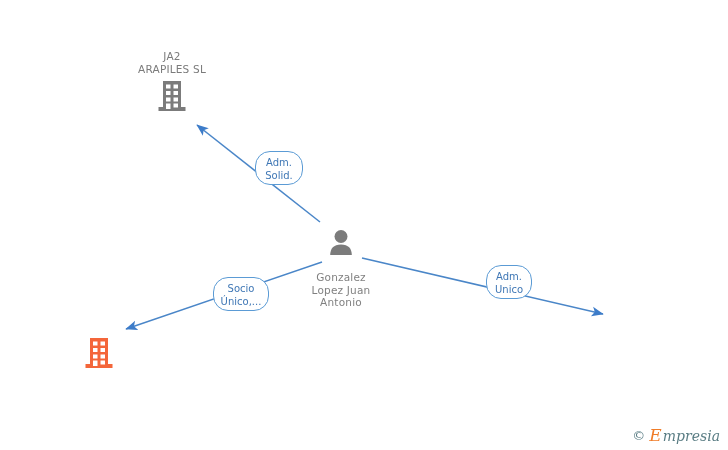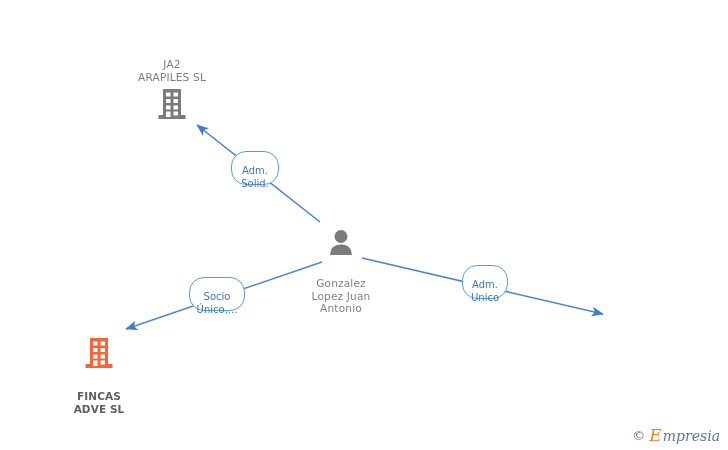--- a/index.html
+++ b/index.html
@@ -33,56 +33,57 @@
     margin-left: -60px;
     text-align: center;
     z-index: 3;
   }
   .node .glyph {
     display: block;
     line-height: 0;
   }
   .node .caption {
     display: block;
-    margin-top: 20px;
+    margin-top: 14px;
     font-size: 10.5px;
     line-height: 12.5px;
     letter-spacing: 0.2px;
     color: #7b7b7b;
     white-space: pre-line;
   }
   .node.person .caption {
     color: #808080;
   }
   .node.highlight .caption {
     color: #5f5f5f;
     font-weight: bold;
     letter-spacing: 0.1px;
   }
 
   
   .node.cap-top .caption {
-    margin-top: 8px;
+    margin-top: 0;
     margin-bottom: 4px;
   }
 
   
   .edge-label {
     position: absolute;
     z-index: 4;
     box-sizing: border-box;
     background: #ffffff;
     border: 1.4px solid #5b9bd5;
     border-radius: 15px;
     color: #3f77b5;
     font-size: 10px;
     line-height: 13px;
     text-align: center;
-    padding: 12px 6px 5px 6px;
+    padding: 4px 6px 5px 6px;
     white-space: pre-line;
+    margin-left: 24px;
   }
 </style>
 </head>
 <body>
 
 <div id="canvas">
 
   <svg id="edges" viewBox="0 0 728 450" xmlns="http://www.w3.org/2000/svg">
     <defs>
       <marker id="arrowhead" markerWidth="9" markerHeight="9" refX="7.5" refY="3.6" orient="auto" markerUnits="strokeWidth">
@@ -136,22 +137,20 @@
         <rect x="9" y="5.5" width="4.5" height="4" fill="#ffffff"></rect>
         <rect x="16.5" y="5.5" width="4.5" height="4" fill="#ffffff"></rect>
         <rect x="9" y="12" width="4.5" height="4" fill="#ffffff"></rect>
         <rect x="16.5" y="12" width="4.5" height="4" fill="#ffffff"></rect>
         <rect x="9" y="18.5" width="4.5" height="4" fill="#ffffff"></rect>
         <rect x="16.5" y="18.5" width="4.5" height="4" fill="#ffffff"></rect>
         <rect x="9" y="24.5" width="4.5" height="5.5" fill="#ffffff"></rect>
         <rect x="16.5" y="24.5" width="4.5" height="4" fill="#ffffff"></rect>
       </svg>
     </span>
-    <span class="caption">FINCAS
-ADVE SL</span>
   </div>
 
 
   <div class="edge-label" style="left:231px; top:151px; width:48px; height:34px;">Adm.
 Solid.</div>
 
   <div class="edge-label" style="left:189px; top:277px; width:56px; height:34px;">Socio
 Único,...</div>
 
   <div class="edge-label" style="left:462px; top:265px; width:46px; height:34px;">Adm.

